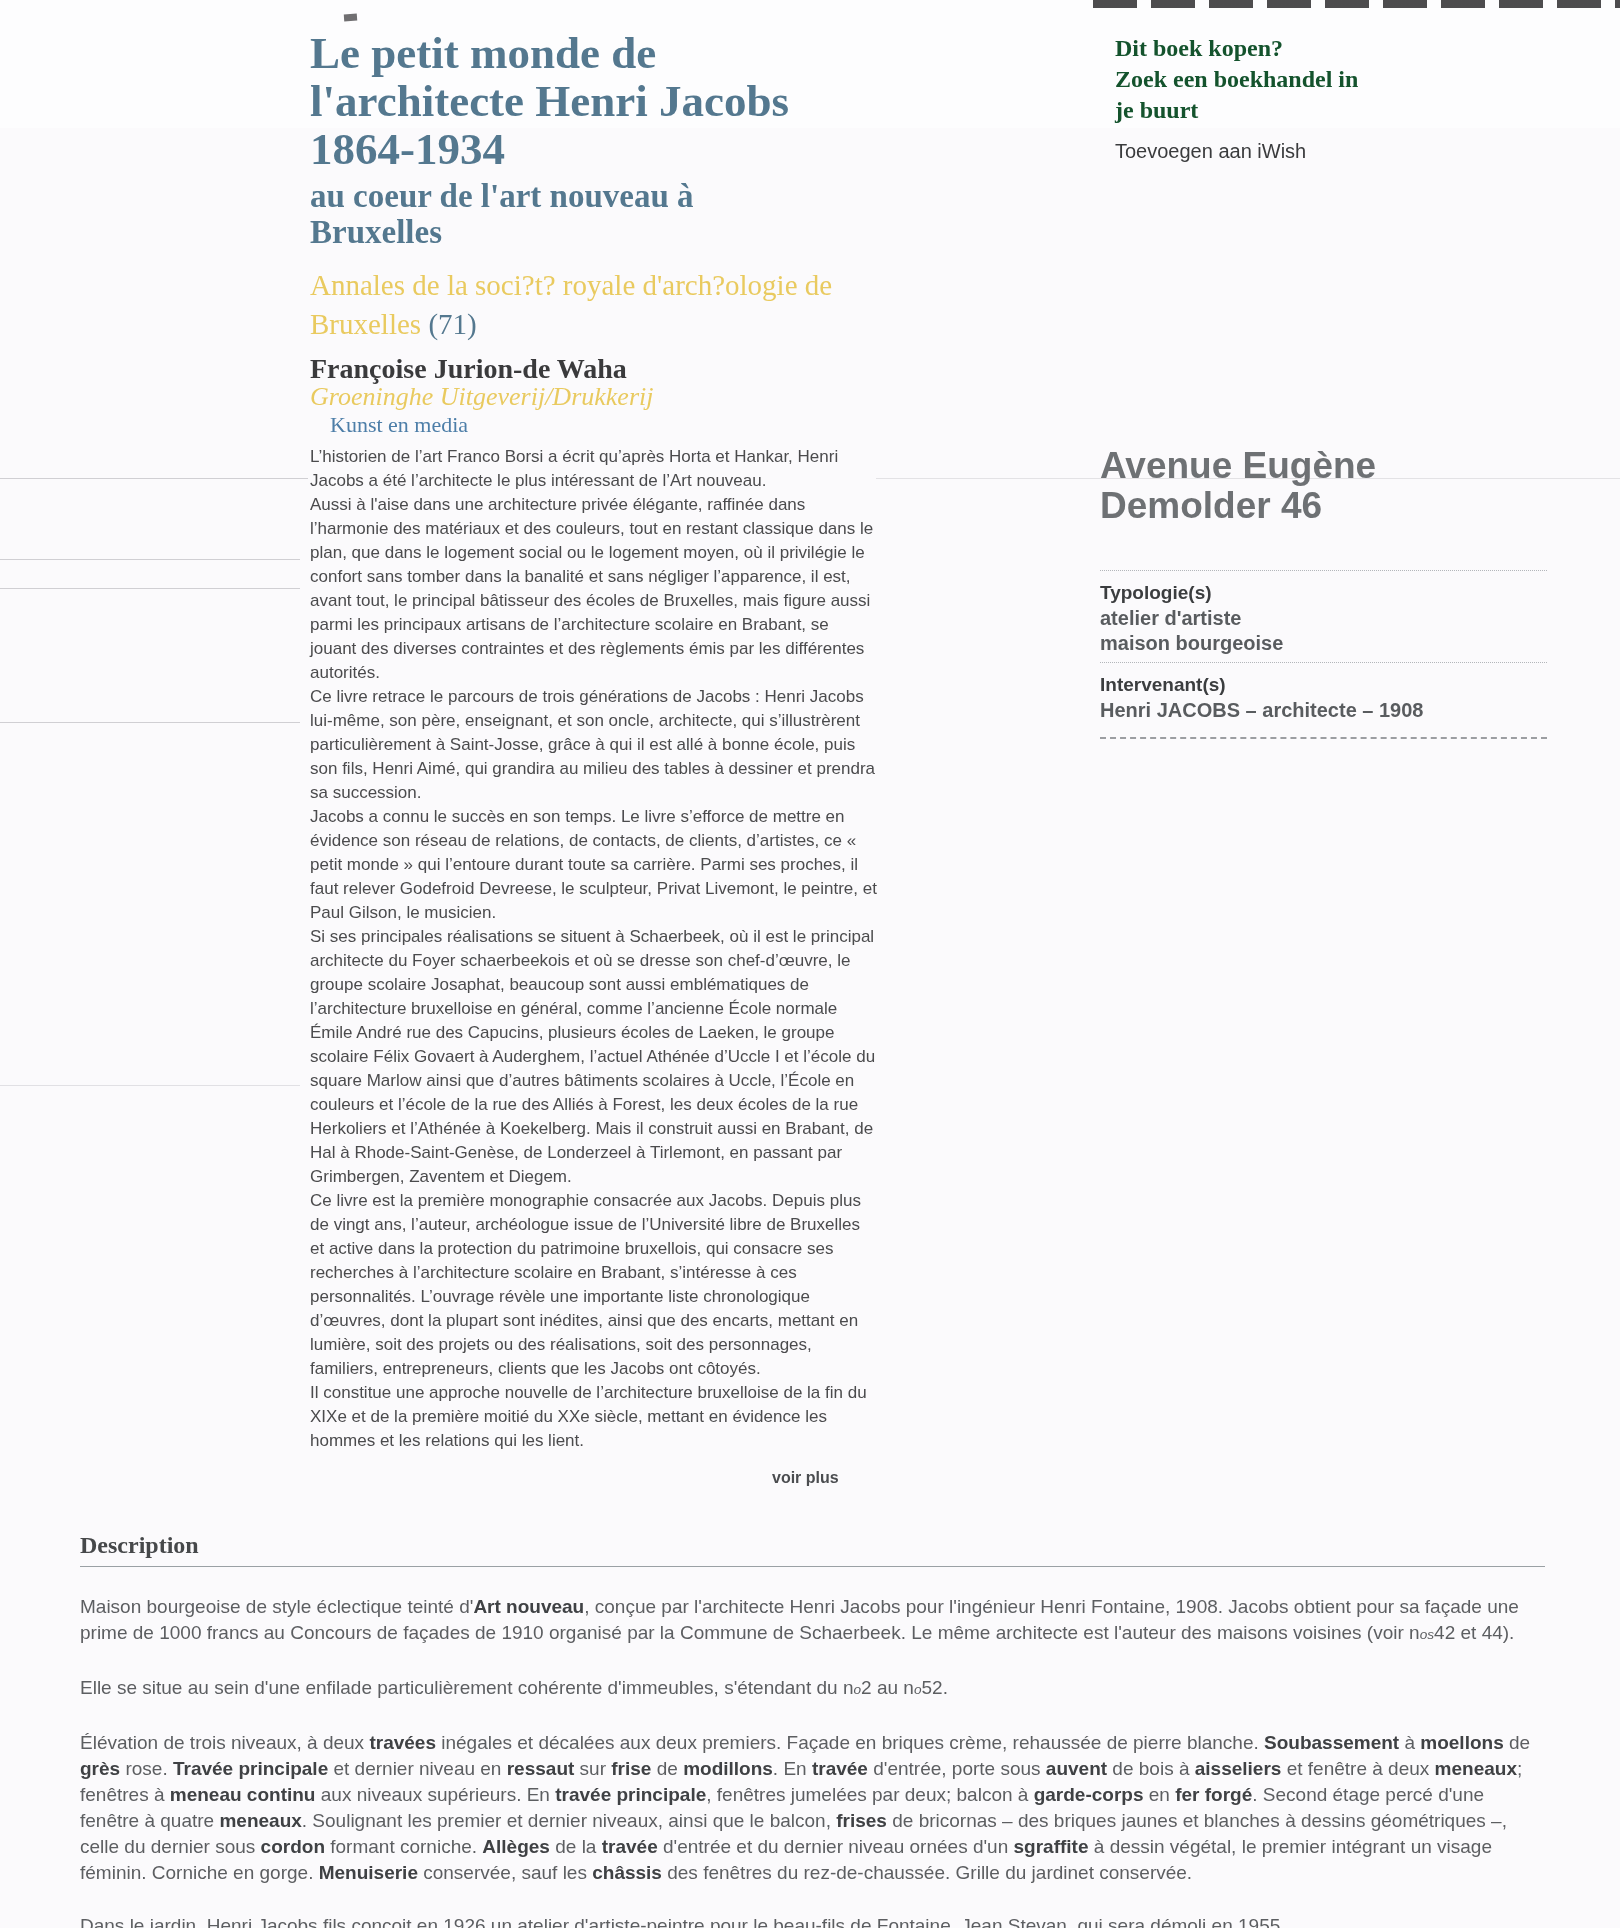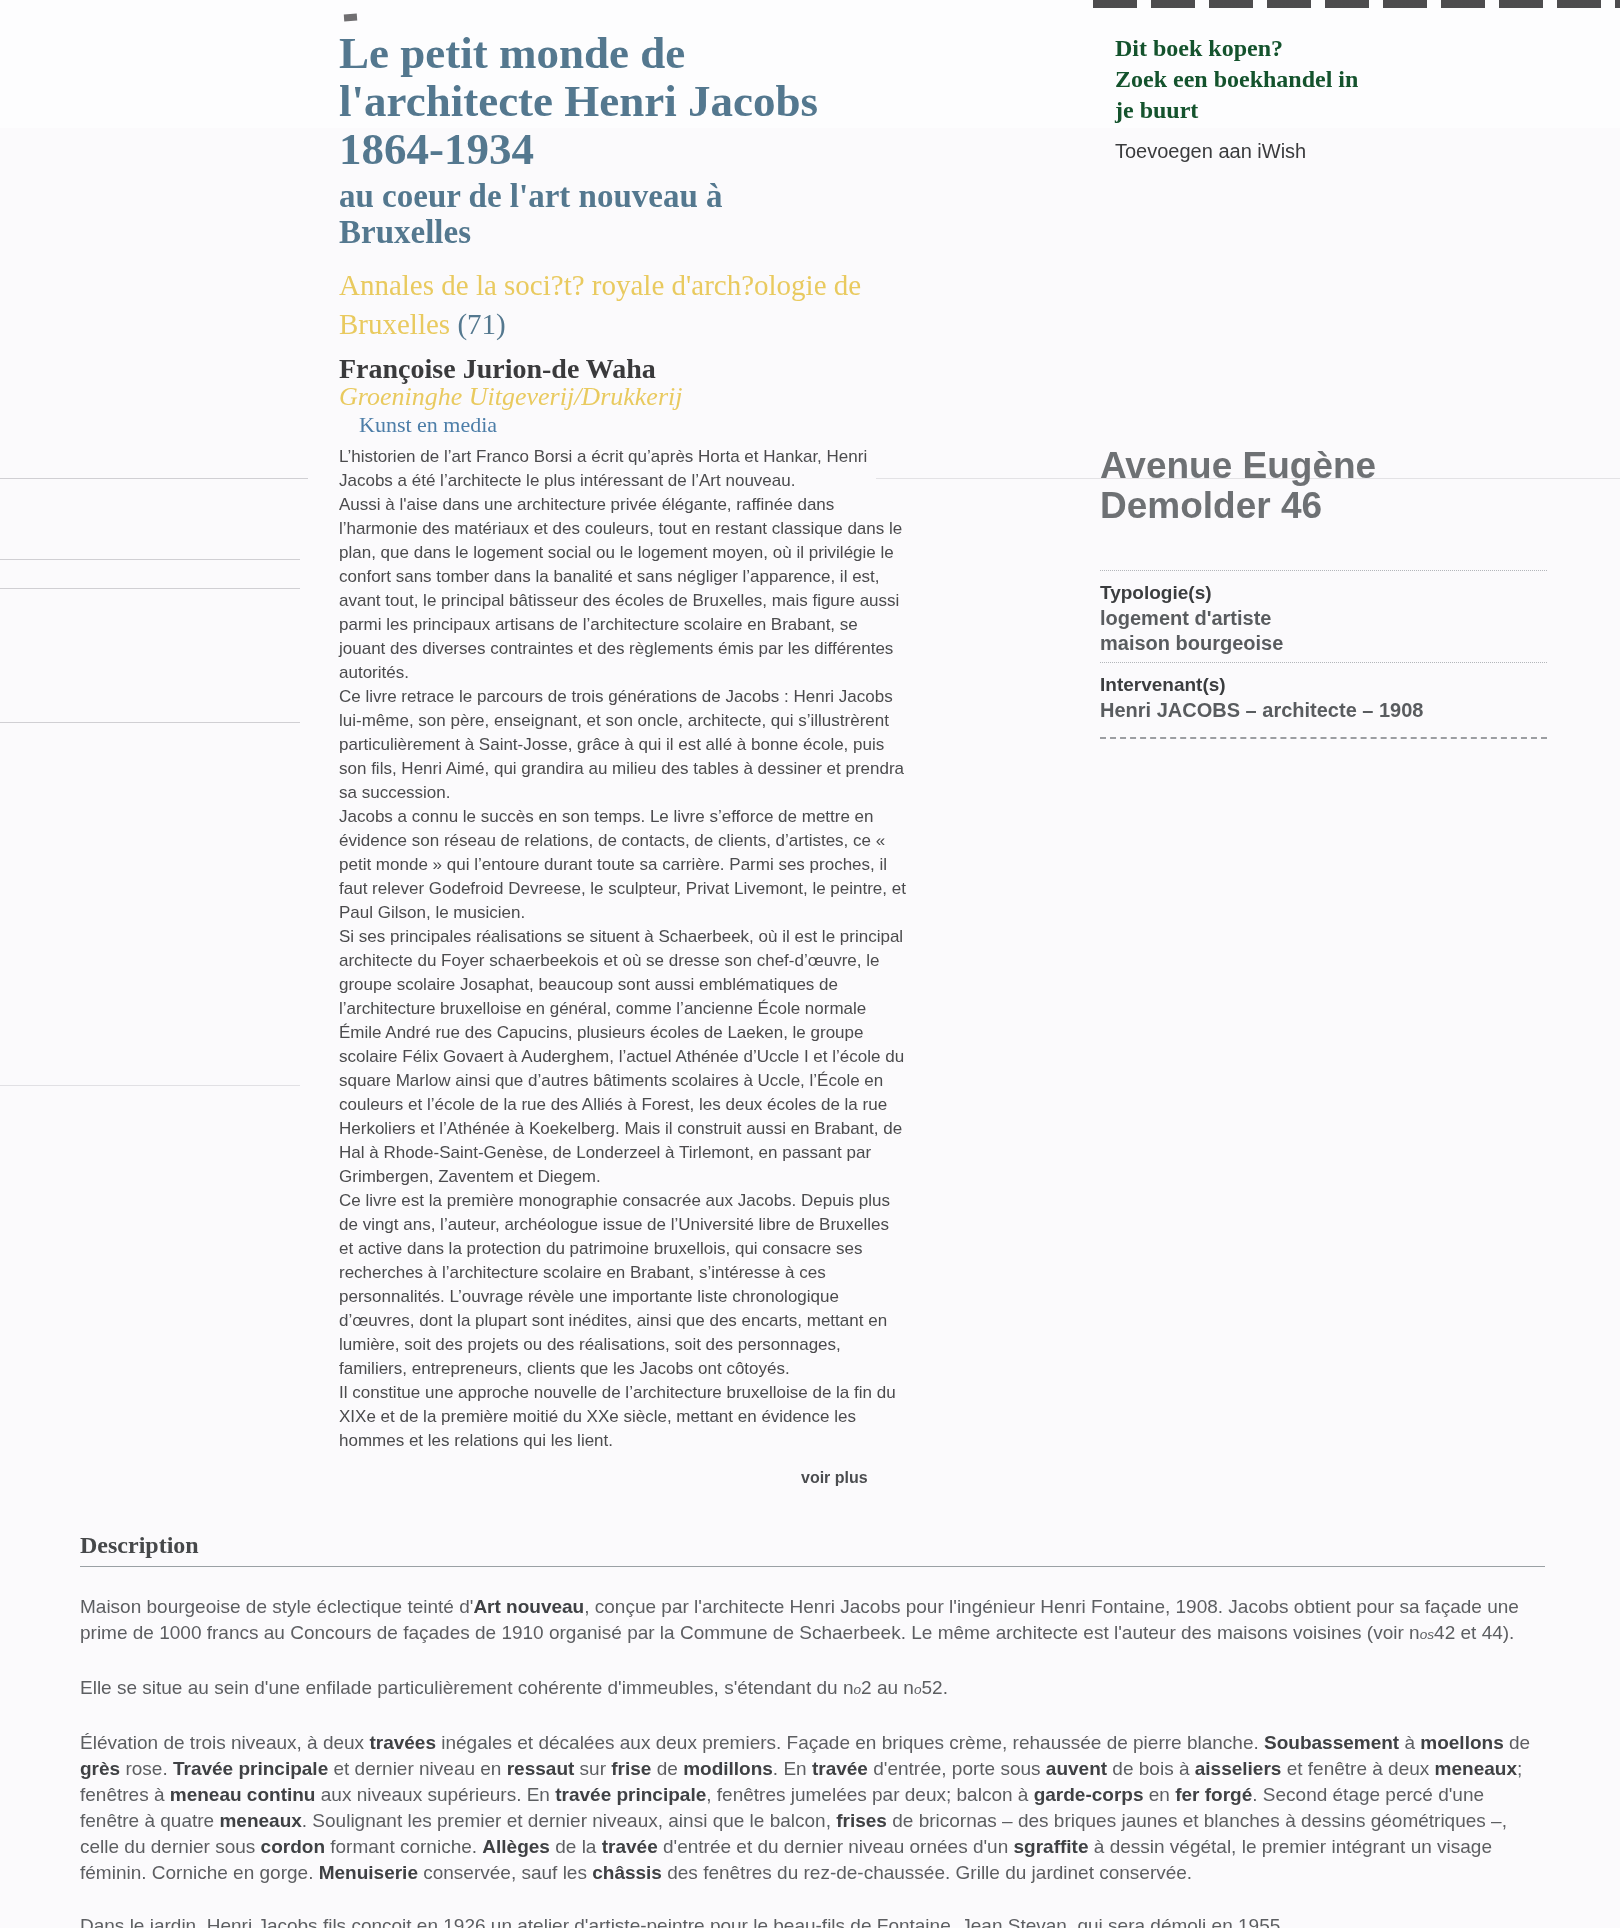--- a/index.html
+++ b/index.html
@@ -22,21 +22,21 @@
   }
   .artifact-mark { position:absolute; top:14px; left:344px; width:13px; height:7px; background:#4c4b4d; transform:rotate(-4deg); opacity:.8; }
   .faint-line { position:absolute; height:0; border-top:1px solid rgba(148,148,156,.42); }
   .fl1 { top:478px; left:0; width:308px; }
   .fl2 { top:478px; left:876px; width:744px; opacity:.55; }
   .fl3 { top:559px; left:0; width:300px; }
   .fl4 { top:588px; left:0; width:300px; }
   .fl5 { top:722px; left:0; width:300px; }
   .fl6 { top:1085px; left:0; width:300px; opacity:.6; }
 
-  .hero { position:relative; min-height:1512px;padding-left:29px; }
+  .hero { position:relative; min-height:1512px; }
 
   
   .left-col { padding:29px 0 0 310px; width:610px; }
   .book-title {
     margin:0; width:480px;
     font-family:"Liberation Serif", serif; font-weight:700;
     font-size:45px; line-height:48px; color:#54788f;
   }
   .book-subtitle {
     margin:5px 0 0; width:480px;
@@ -149,21 +149,21 @@
       <div class="buy-block">
         <span>Dit boek kopen?</span><br>
         <span>Zoek een boekhandel in je buurt</span>
       </div>
       <div class="iwish">Toevoegen aan iWish</div>
 
       <div class="address">Avenue Eugène Demolder 46</div>
 
       <div class="sep sep1"></div>
       <div class="meta-label typ-label">Typologie(s)</div>
-      <div class="meta-value typ-v1">logement d'artiste</div>
+      <div class="meta-value typ-v1">atelier d'artiste</div>
       <div class="meta-value typ-v2">maison bourgeoise</div>
 
       <div class="sep sep2"></div>
       <div class="meta-label int-label">Intervenant(s)</div>
       <div class="meta-value int-v1">Henri JACOBS – architecte – 1908</div>
 
       <div class="sep-bottom"></div>
     </div>
 
   </section>

